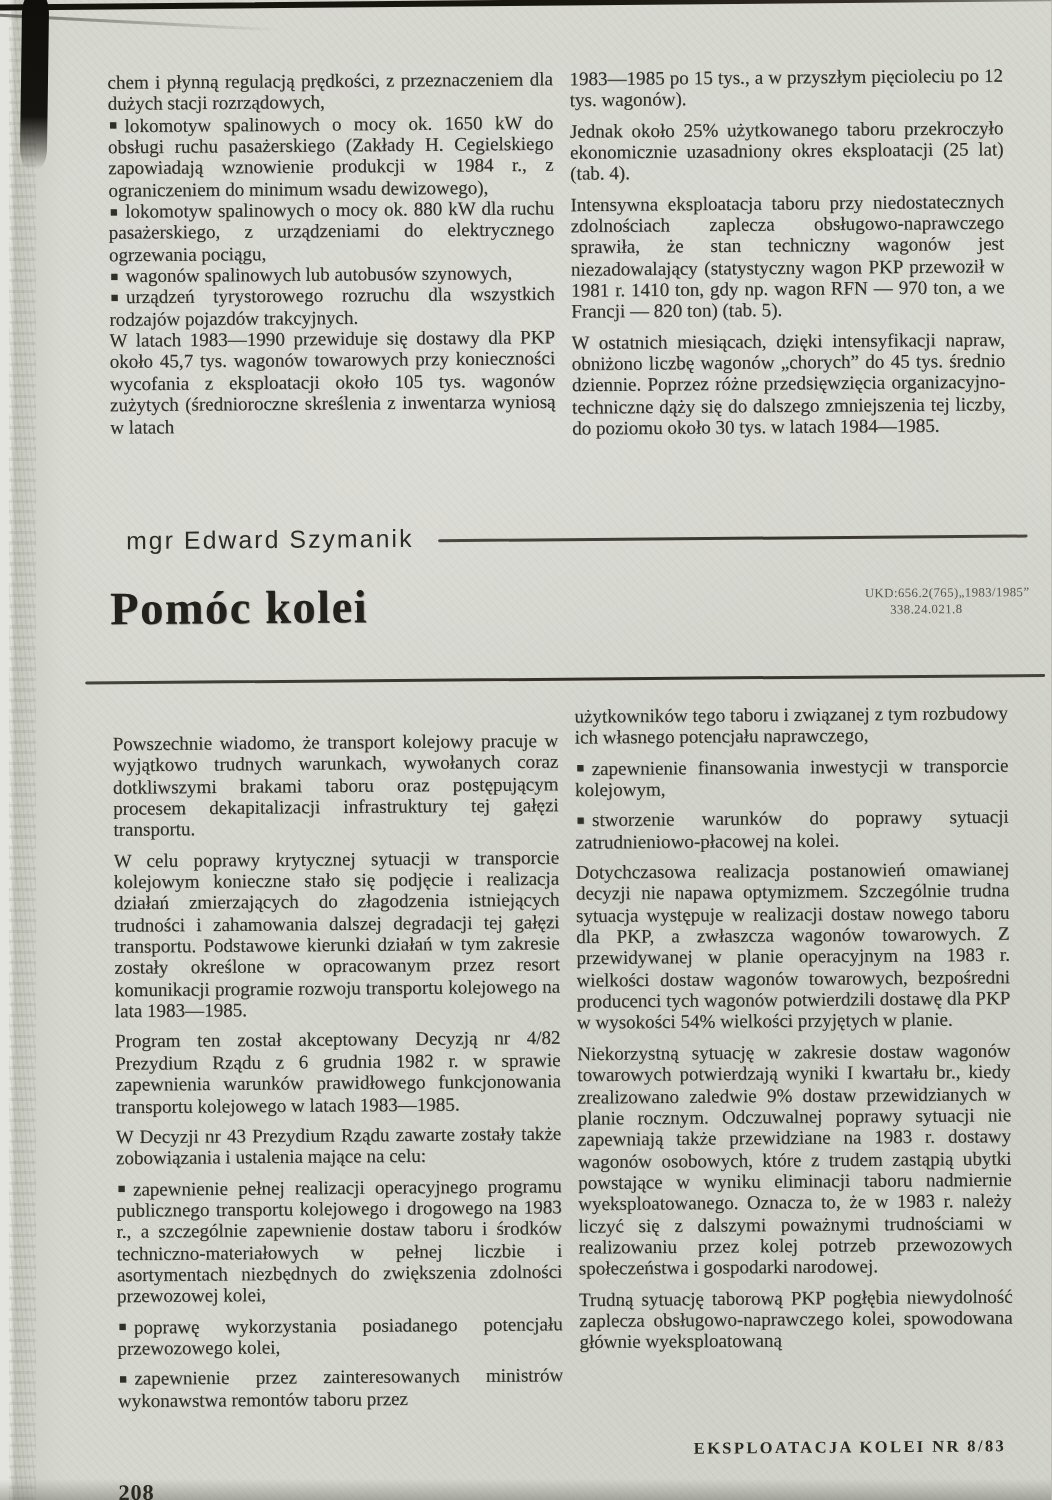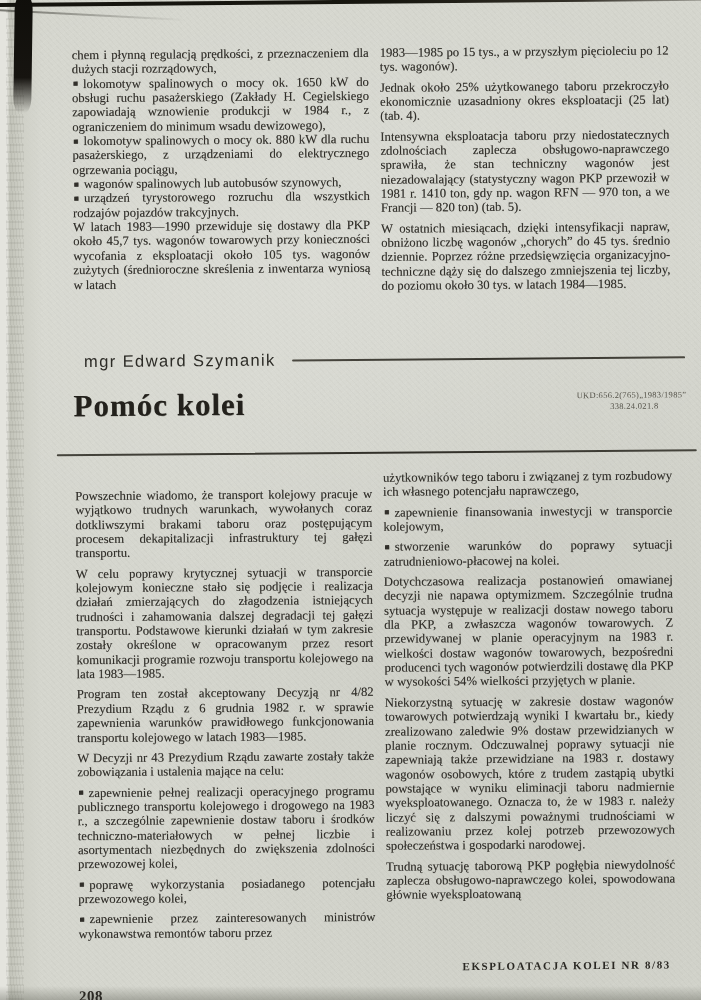--- a/index.html
+++ b/index.html
@@ -63,21 +63,21 @@
   .author{font-family:"Liberation Sans","DejaVu Sans",sans-serif;
           font-size:16.5px;letter-spacing:1.4px;color:#2c2b26;white-space:nowrap;}
   .byline-rule{flex:1;height:2px;margin-left:16px;
           background:linear-gradient(90deg,#4a4840,#35332c 60%,#4a4840);border-radius:1px;}
 
   .title{position:absolute;top:386px;left:74px;margin:0;
          font-size:31px;font-weight:bold;letter-spacing:1px;color:#23211c;
          text-shadow:0.4px 0.4px 0.5px rgba(35,33,28,0.5);}
   .udk{position:absolute;top:392px;right:14px;text-align:right;
        font-size:8.5px;line-height:1.25;letter-spacing:0.3px;color:#55534a;}
-  .udk .l2{margin-right:28px;}
+  .udk .l2{margin-right:28px;text-align:center;}
   .title-rule{position:absolute;top:452px;left:57px;width:640px;height:2px;
        background:linear-gradient(90deg,#45443c,#302e27 55%,#45443c);border-radius:1px;}
 
   .pagenum{position:absolute;top:986px;left:75px;
        font-size:15px;font-weight:bold;color:#2a2823;letter-spacing:0.5px;}
   .journal{position:absolute;top:961px;right:34px;
        font-size:11px;font-weight:bold;letter-spacing:1.6px;color:#2a2823;}
 </style>
 </head>
 <body>

